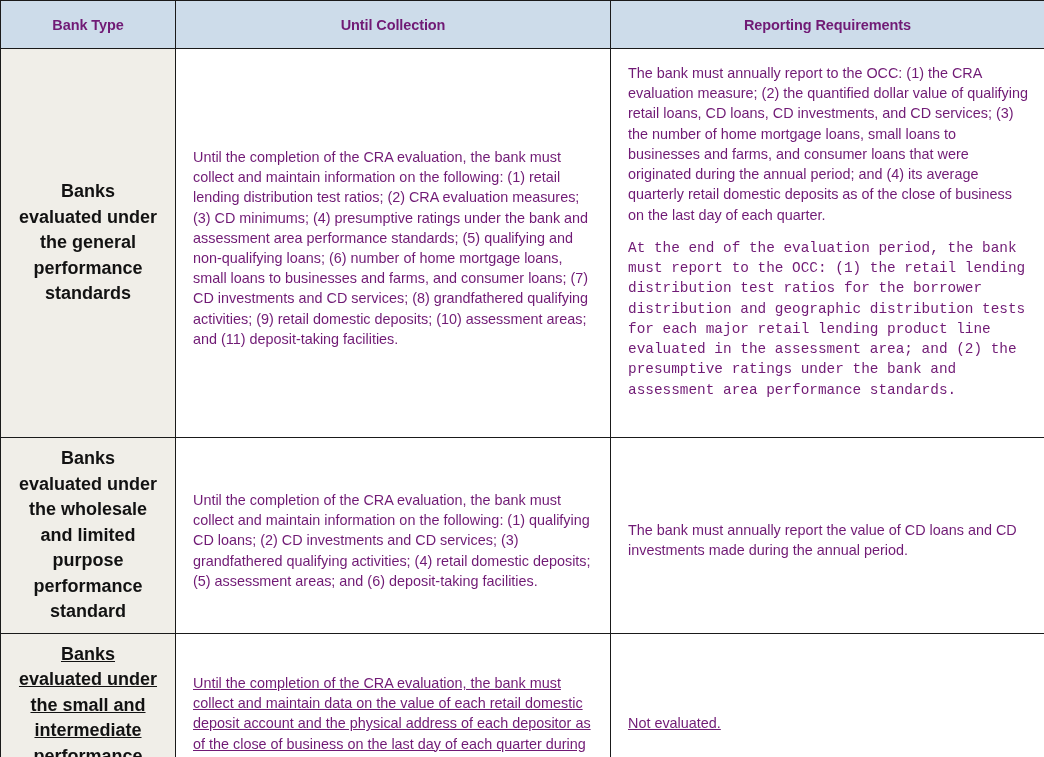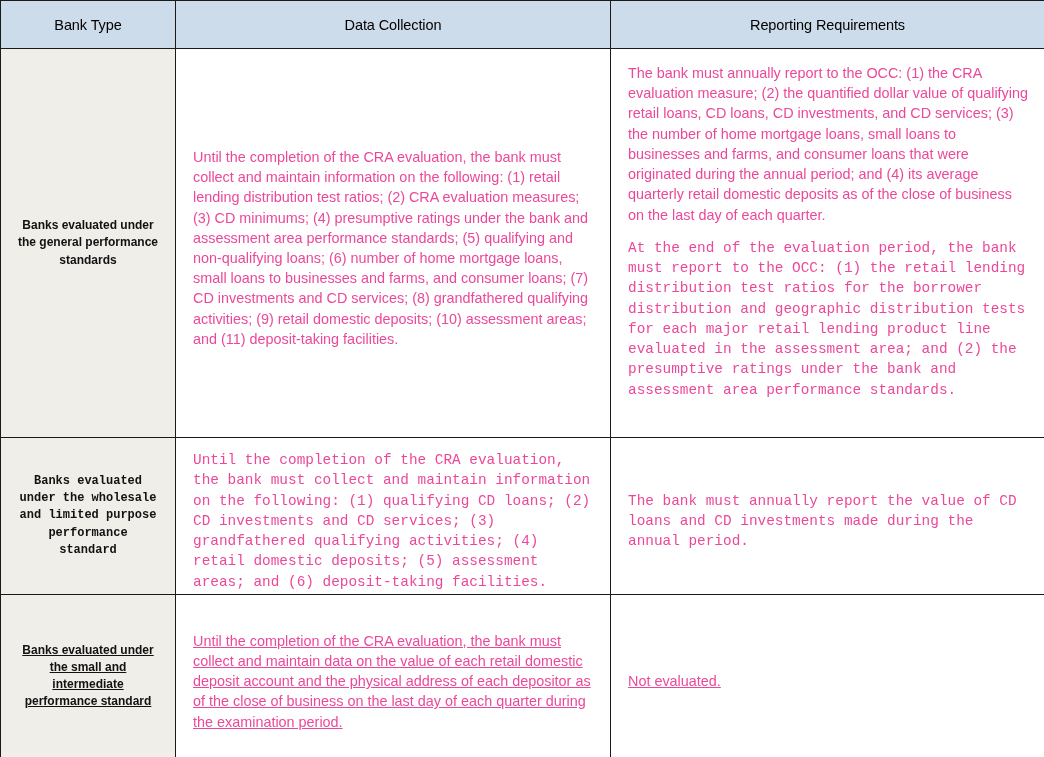--- a/index.html
+++ b/index.html
@@ -34,70 +34,70 @@
   col.c3 { width: 434px; }
 
   thead th {
     background: #cddcea;
     border-top: 1.5px solid #1a1a1a;
     border-bottom: 1.5px solid #1a1a1a;
     border-left: 1.5px solid #1a1a1a;
     border-right: 1.5px solid #1a1a1a;
     height: 48px;
     font-size: 14.5px;
-    font-weight: normal;
+    font-weight: bold;
     text-align: center;
     vertical-align: middle;
     letter-spacing: -0.1px;
-    color: #000000;
+    color: #701a75;
     padding: 12px 6px;
     box-sizing: border-box;
   }
   thead th.first { border-left: 1.5px solid #1a1a1a; }
   thead th.last  { border-right: 1.5px solid #1a1a1a; }
 
   tbody td {
     border-left: 1.5px solid #1a1a1a;
     border-right: 1.5px solid #1a1a1a;
     border-bottom: 1.5px solid #1a1a1a;
     vertical-align: middle;
     box-sizing: border-box;
   }
   tbody tr.last-row td { border-bottom: none; text-decoration: underline; }
 
   td.bank-type {
     background: #f0eee8;
     text-align: center;
     font-weight: bold;
-    font-size: 12px;
+    font-size: 18px;
     line-height: 1.42;
     padding: 8px 16px;
     color: #121212;
   }
 
   td.body-cell {
     background: #ffffff;
     text-align: left;
     font-size: 14.4px;
     line-height: 1.405;
     padding: 10px 16px 0 17px;
-    color: #ec4899;
+    color: #701a75;
   }
 
   td.body-cell p {
     margin: 0;
   }
   td.body-cell p + p {
     margin-top: 13px;
     font-family: Liberation Mono, monospace;
   }
 
   
   tr.row-1 td { height: 389px; }
-  tr.row-2 td { height: 157px; font-family: Liberation Mono, monospace; }
+  tr.row-2 td { height: 157px; }
   tr.row-3 td { height: 163px; }
 
   tr.row-1 td.body-cell.data  { vertical-align: middle; }
   tr.row-1 td.body-cell.report { vertical-align: top; padding-top: 14px; }
   tr.row-2 td.body-cell.data  { vertical-align: middle; }
   tr.row-2 td.body-cell.report { vertical-align: middle; }
   tr.row-3 td.body-cell.data  { vertical-align: middle; }
   tr.row-3 td.body-cell.report { vertical-align: middle; }
 </style>
 </head>
@@ -106,21 +106,21 @@
 <div class="table-wrap">
   <table class="cra-table">
     <colgroup>
       <col class="c1">
       <col class="c2">
       <col class="c3">
     </colgroup>
     <thead>
       <tr>
         <th class="first">Bank Type</th>
-        <th>Data Collection</th>
+        <th>Until Collection</th>
         <th class="last">Reporting Requirements</th>
       </tr>
     </thead>
     <tbody>
 
       <tr class="row-1">
         <td class="bank-type">Banks evaluated under the general performance standards</td>
         <td class="body-cell data">
           <p>Until the completion of the CRA evaluation, the bank must collect and maintain information on the following: (1) retail lending distribution test ratios; (2) CRA evaluation measures; (3) CD minimums; (4) presumptive ratings under the bank and assessment area performance standards; (5) qualifying and non-qualifying loans; (6) number of home mortgage loans, small loans to businesses and farms, and consumer loans; (7) CD investments and CD services; (8) grandfathered qualifying activities; (9) retail domestic deposits; (10) assessment areas; and (11) deposit-taking facilities.</p>
         </td>

